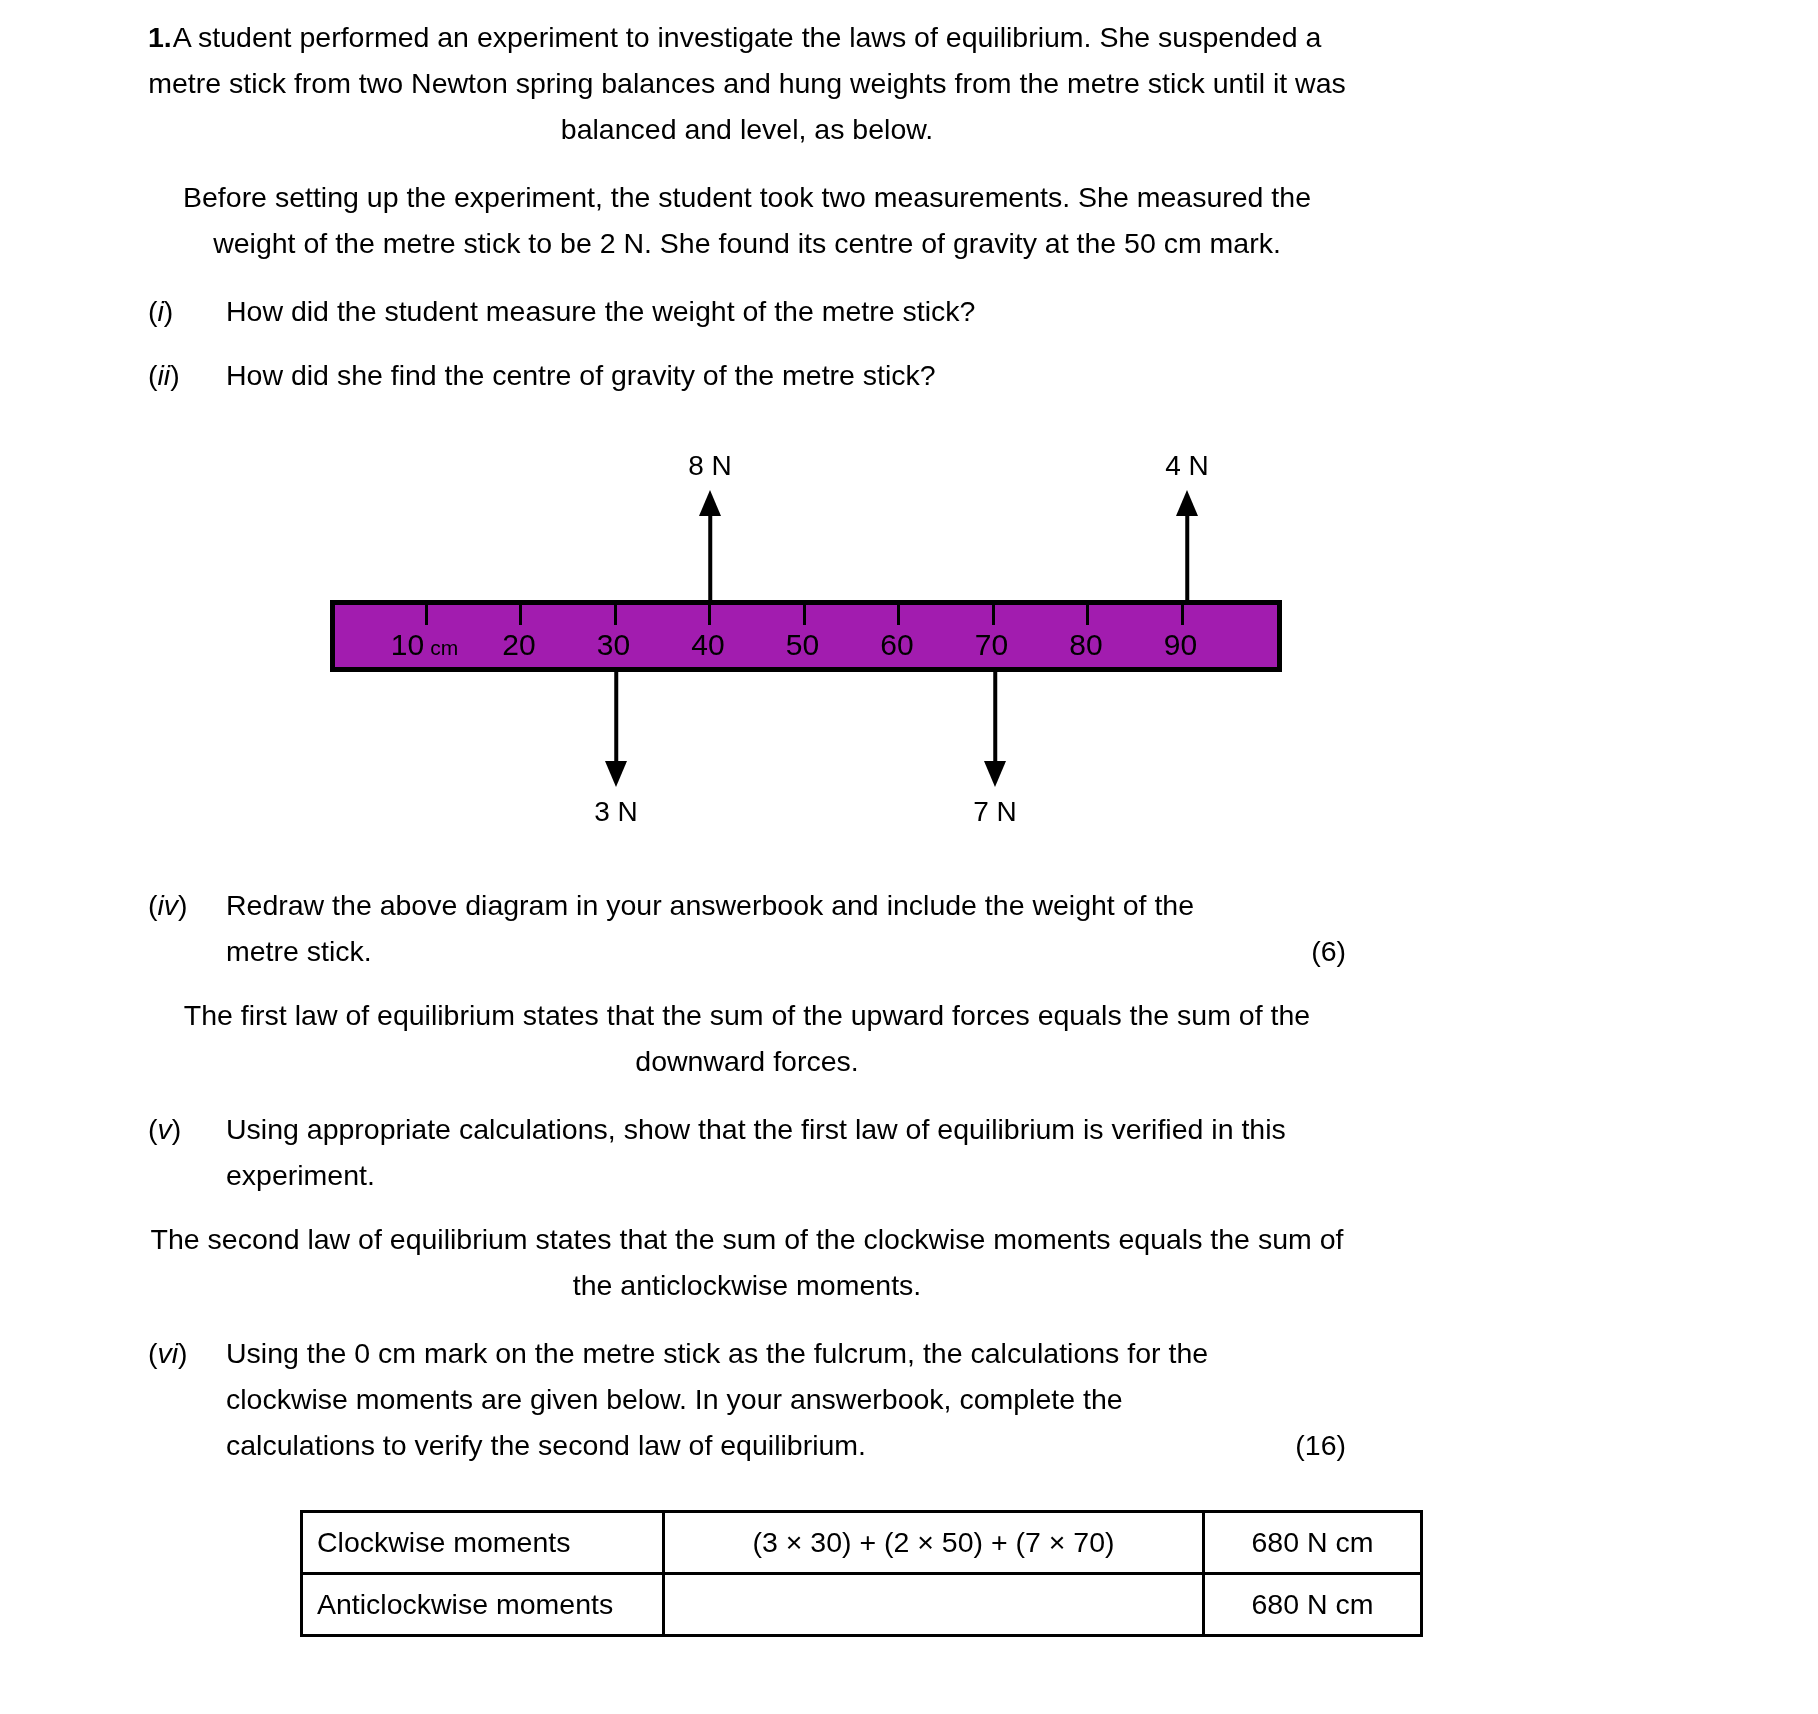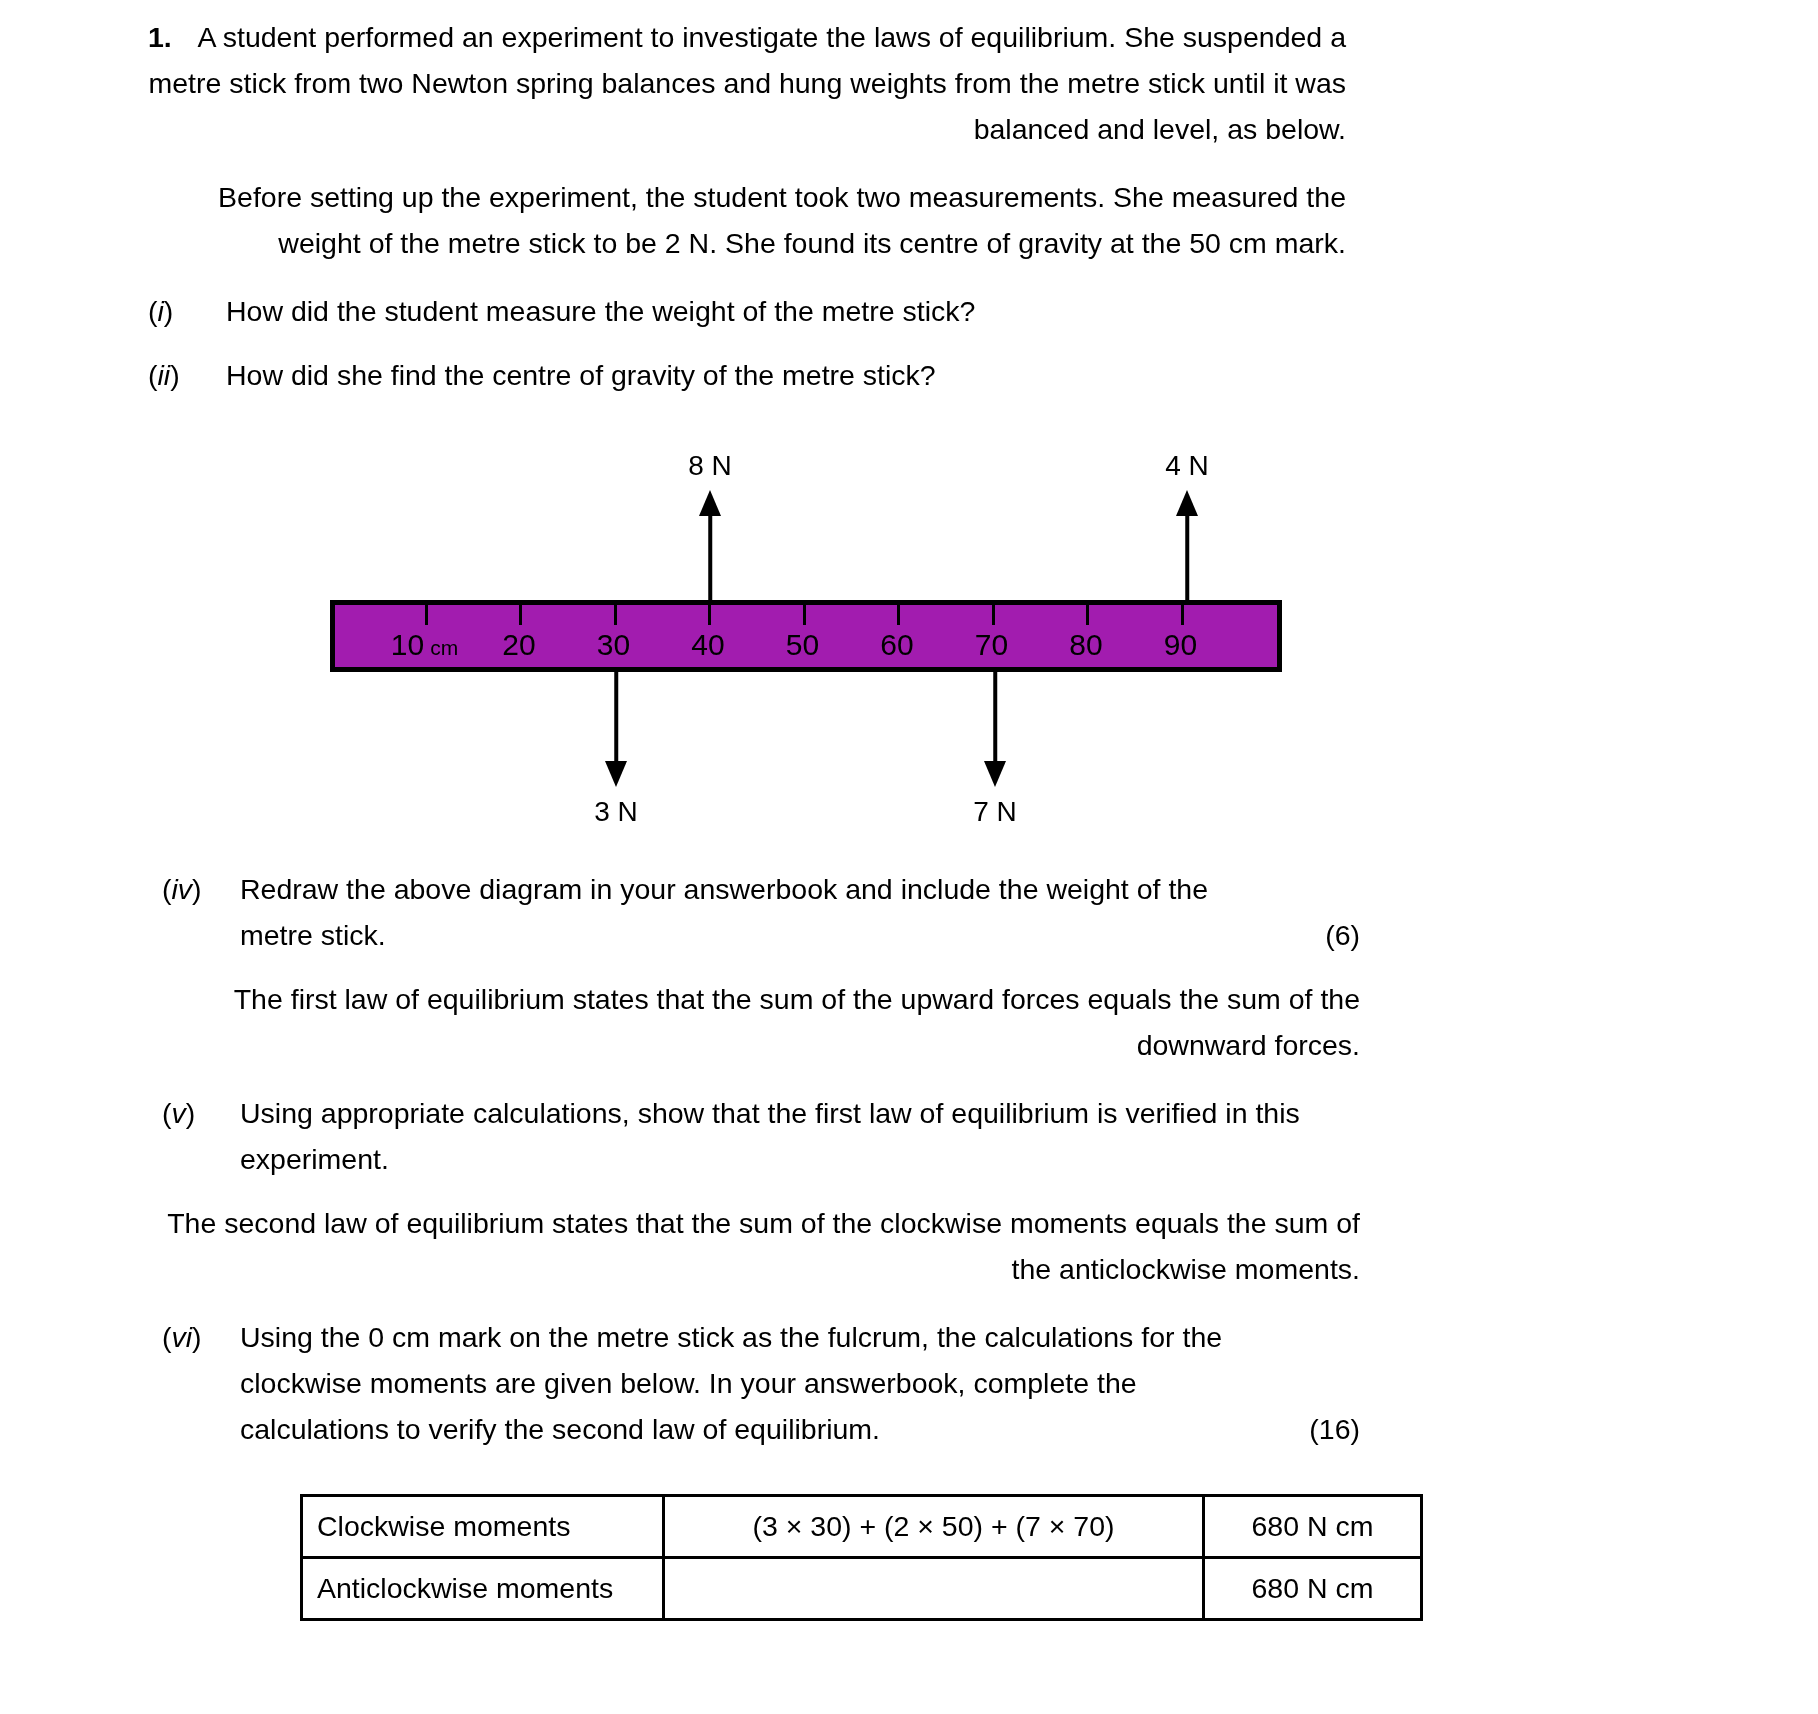--- a/index.html
+++ b/index.html
@@ -40,21 +40,21 @@
   }
   .q-body {
     width: 1198px;
     font-size: 28.5px;
     line-height: 46px;
   }
   .para {
     margin: 0 0 22px 0;
     font-size: 28.5px;
     line-height: 46px;
-    text-align: right;
+    text-align: center;
   }
 
   
   .subpart {
     display: flex;
     align-items: flex-start;
     margin-bottom: 18px;
     position: relative;
   }
   .subpart .label {
@@ -259,21 +259,21 @@
     <div class="force-label" style="left:616px; top:352px;">3 N</div>
 
     <div class="arrow-down" style="left:981px; top:230px; width:28px; height:115px;">
       <div class="shaft" style="top:0; height:95px;"></div>
       <div class="head"></div>
     </div>
     <div class="force-label" style="left:995px; top:352px;">7 N</div>
 
   </div>
 
-  <div class="q-row" style="margin-top:4px;padding-left:14px;">
+  <div class="q-row" style="margin-top:20px;">
     <div class="q-number"></div>
     <div class="q-body">
 
       <div class="subpart" style="padding-right:0;">
         <div class="label">
           <span class="paren">(</span><span>iv</span><span class="paren">)</span>
         </div>
         <div class="text" style="padding-right:86px;">Redraw the above diagram in your answerbook and include the weight of the metre stick.</div>
         <div class="marks" style="top:46px;">(6)</div>
       </div>

